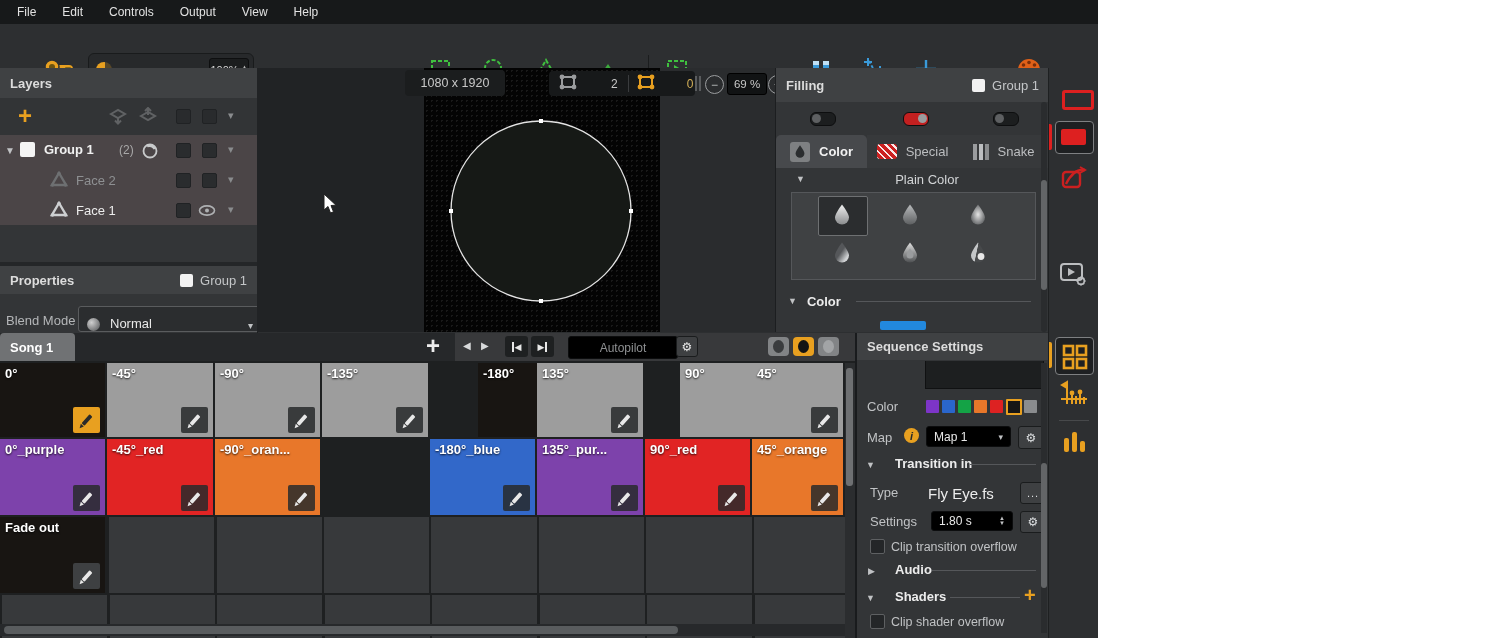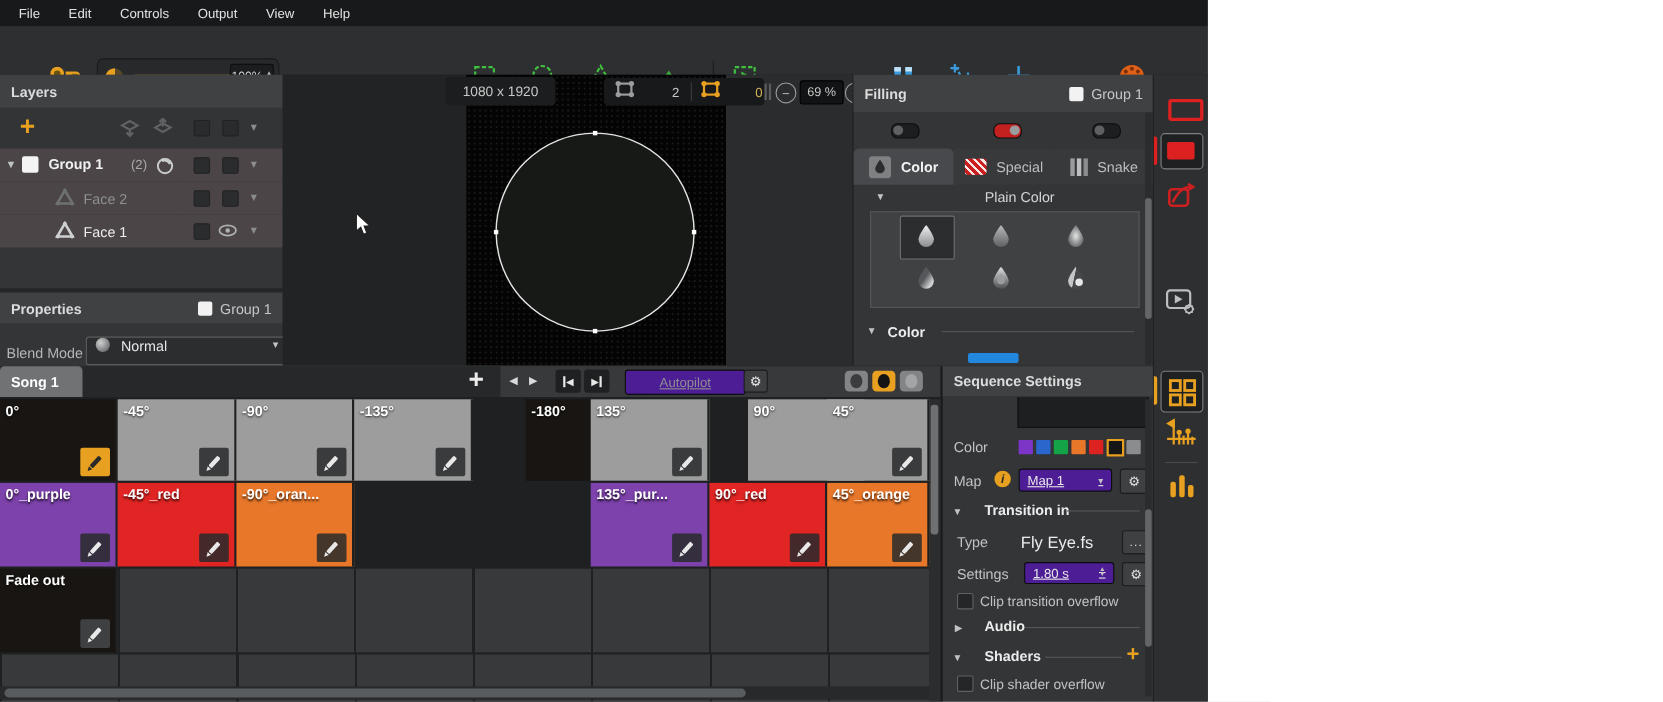--- a/index.html
+++ b/index.html
@@ -39,21 +39,21 @@
   .lyr-row{position:absolute;left:0;width:257px;height:30px;background:#4b4547;display:flex;align-items:center;}
   .lyr-col-div{position:absolute;left:165px;top:67px;width:1px;height:90px;background:#26282a;}
   .sq{width:13px;height:13px;background:#2a2c2e;border:1px solid #202224;border-radius:2px;position:absolute;}
   .chev{color:#8a8c8e;font-size:11px;position:absolute;}
   .tri-glyph{font-size:10px;color:#c0c2c4;}
   .lyr-name{font-size:13px;font-weight:700;color:#f0f0f0;}
   .lyr-count{font-size:12px;color:#a8a8a8;}
 
   
   .props-panel{position:absolute;left:0;top:262px;width:257px;height:70px;background:#333537;border-right:1px solid #1d1f20;border-top:4px solid #242628;}
-  .dropdown{background:#2b2d2f;border:1px solid #5a5c5e;border-radius:3px;display:flex;align-items:flex-start;color:#e8e8e8;font-size:13px;}
+  .dropdown{background:#2b2d2f;border:1px solid #5a5c5e;border-radius:3px;display:flex;align-items:flex-end;color:#e8e8e8;font-size:13px;}
   .blend-ball{width:13px;height:13px;border-radius:50%;background:radial-gradient(circle at 35% 35%,#cfcfcf,#4e5052);}
 
   
   .workspace{position:absolute;left:257px;top:68px;width:518px;height:264px;background:#212325;}
   .canvas-black{position:absolute;left:167px;top:0;width:236px;height:264px;background:#040404;
      background-image:radial-gradient(rgba(80,80,80,0.28) 1px,transparent 1px);background-size:5px 5px;}
   .size-tip{position:absolute;left:148px;top:2px;width:100px;height:26px;background:#1b1d1e;border-radius:4px;
      color:#c8c8c8;font-size:12.5px;display:flex;align-items:center;justify-content:center;}
   .cnt-box{position:absolute;left:292px;top:3px;width:146px;height:25px;background:#17191a;border-radius:4px;display:flex;align-items:center;}
   .zoombtn{width:17px;height:17px;border:1.5px solid #9a9c9e;border-radius:50%;color:#b8babc;display:flex;align-items:center;justify-content:center;font-size:12px;line-height:1;}
@@ -101,21 +101,21 @@
   .hscroll-track{position:absolute;left:0;top:624px;width:845px;height:12px;background:#27292b;}
   .hscroll{position:absolute;left:4px;top:626px;width:674px;height:8px;background:#595c5e;border-radius:4px;}
   .vscroll-grid{position:absolute;left:845px;top:363px;width:10px;height:275px;background:#2b2d2f;}
   .vscroll-grid .thumb{position:absolute;left:1px;top:5px;width:7px;height:118px;background:#6e7072;border-radius:3px;}
 
   
   .seqset{position:absolute;left:855px;top:333px;width:193px;height:305px;background:#333537;border-left:2px solid #191b1d;box-sizing:border-box;}
   .ss-label{color:#c0c2c4;font-size:13px;position:absolute;}
   .ss-sec{color:#ececec;font-size:13px;font-weight:700;position:absolute;margin-left:11px;}
   .swatch{position:absolute;width:13px;height:13px;border-radius:1px;}
-  .field{position:absolute;background:#4c1d95;border:1px solid #0c0d0e;border-radius:3px;color:#e8e8e8;font-size:12px;display:flex;align-items:center;text-decoration:underline;}
+  .field{position:absolute;background:#000000;border:1px solid #0c0d0e;border-radius:3px;color:#e8e8e8;font-size:12px;display:flex;align-items:center;}
   .sbtn{position:absolute;background:#3e4042;border:1px solid #1a1c1d;border-radius:3px;color:#dcdee0;display:flex;align-items:center;justify-content:center;}
   .chk{position:absolute;width:13px;height:13px;background:#242628;border:1px solid #5e6062;border-radius:2px;}
   .ssline{position:absolute;height:1px;background:#55575a;}
   .ss-scroll{position:absolute;left:184px;top:30px;width:6px;height:270px;background:#2a2c2e;}
   .ss-scroll .thumb{position:absolute;left:0;top:100px;width:6px;height:125px;background:#636567;border-radius:3px;}
   .caret{color:#c0c2c4;font-size:9px;position:absolute;}
 </style>
 </head>
 <body>
 
@@ -648,20 +648,26 @@
     <span class="pencil-btn">
         <span class="pencil-glyph"></span>
       </span>
   </div>
   <div class="cell" style="left: 215px; top: 439px; width: 107px; height: 76px; background-color: rgb(232, 119, 42);">
     <span class="lbl">-90°_oran...</span>
     <span class="pencil-btn">
         <span class="pencil-glyph"></span>
       </span>
   </div>
+  <div class="cell" style="left: 430px; top: 439px; width: 107px; height: 76px; background-color: rgb(50, 104, 201);">
+    <span class="lbl">-180°_blue</span>
+    <span class="pencil-btn">
+        <span class="pencil-glyph"></span>
+      </span>
+  </div>
   <div class="cell" style="left: 537px; top: 439px; width: 108px; height: 76px; background-color: rgb(125, 66, 171);">
     <span class="lbl">135°_pur...</span>
     <span class="pencil-btn">
         <span class="pencil-glyph"></span>
       </span>
   </div>
   <div class="cell" style="left: 645px; top: 439px; width: 107px; height: 76px; background-color: rgb(225, 36, 36);">
     <span class="lbl">90°_red</span>
     <span class="pencil-btn">
         <span class="pencil-glyph"></span>

